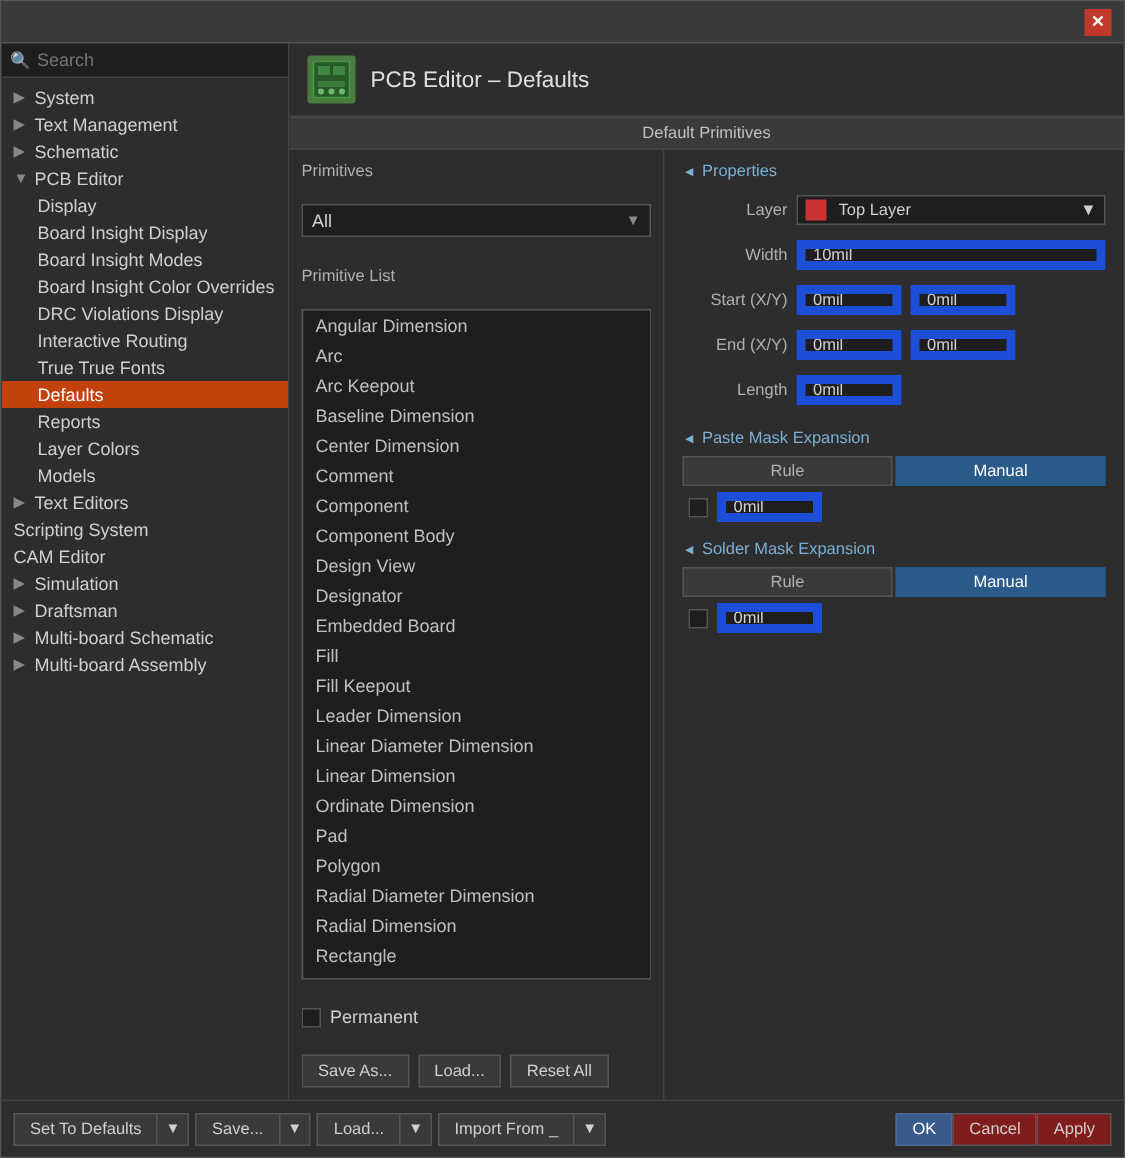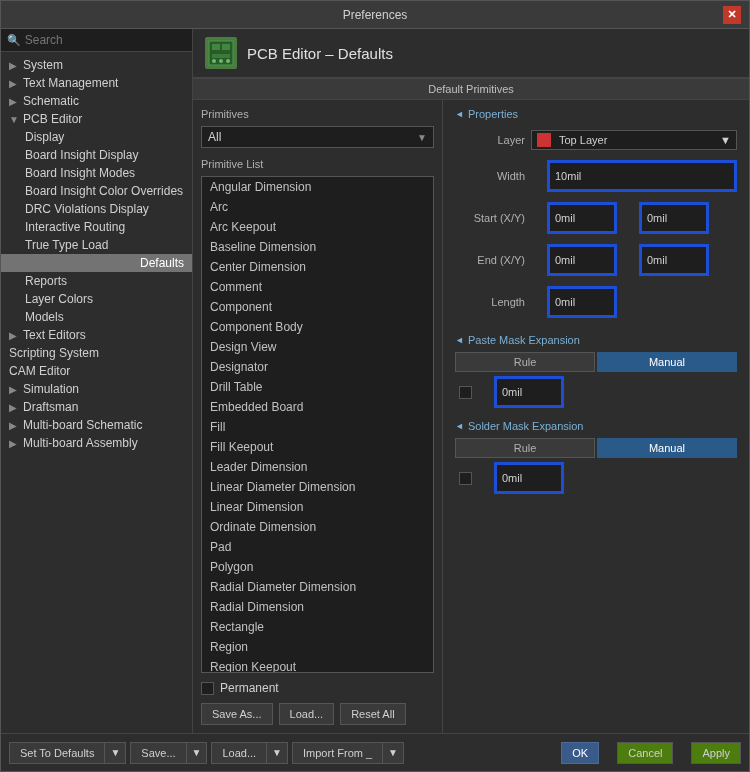--- a/index.html
+++ b/index.html
@@ -94,21 +94,21 @@
     .nav-tree::-webkit-scrollbar-track { background: #2d2d2d; }
     .nav-tree::-webkit-scrollbar-thumb { background: #555; }
     .tree-item {
       padding: 2px 8px 2px 8px;
       cursor: pointer;
       display: flex;
       align-items: center;
       gap: 4px;
       white-space: nowrap;
     }
-    .tree-item.selected { background: #737373; color: white; justify-content: flex-end; }
+    .tree-item.selected { background: #c2410c; color: white; }
     .tree-item .arrow { font-size: 10px; color: #888; width: 10px; }
     .tree-item.level1 { padding-left: 8px; }
     .tree-item.level2 { padding-left: 24px; }
     
     .main-content {
       flex: 1;
       display: flex;
       flex-direction: column;
       background: #2d2d2d;
       overflow: hidden;
@@ -150,21 +150,21 @@
       flex: 1;
       overflow: hidden;
     }
     
     .primitives-panel {
       width: 250px;
       border-right: 1px solid #444;
       display: flex;
       flex-direction: column;
       padding: 8px;
-      gap: 6px;
+      gap: 16px;
     }
     .panel-label {
       font-size: 11px;
       color: #b0b0b0;
     }
     .select-box {
       background: #1e1e1e;
       border: 1px solid #555;
       color: #d0d0d0;
       padding: 3px 6px;
@@ -252,26 +252,25 @@
       margin-bottom: 4px;
     }
     .prop-label {
       text-align: right;
       min-width: 70px;
       color: #b0b0b0;
       font-size: 11px;
     }
     .prop-input {
       background: #1e1e1e;
-      border: 3px solid #1d4ed8;
+      border: 6px solid #1d4ed8;
       color: #d0d0d0;
       padding: 2px 5px;
       font-size: 11px;
-      height: 32px;
-      margin-left: 16px;
+      height: 20px;
     }
     .prop-input.wide { flex: 1; }
     .prop-input.medium { width: 70px; }
     .layer-select {
       background: #1e1e1e;
       border: 1px solid #555;
       color: #d0d0d0;
       padding: 2px 5px;
       font-size: 11px;
       height: 20px;
@@ -339,25 +338,25 @@
       justify-content: space-between;
       padding: 0 8px;
     }
     .bottom-left {
       display: flex;
       gap: 4px;
       align-items: center;
     }
     .bottom-right {
       display: flex;
-      gap: 18px;
+      gap: 0;
       align-items: center;
     }
     .bottom-btn {
-      background: #4d7c0f;
+      background: #7f1d1d;
       border: 1px solid #555;
       color: #d0d0d0;
       padding: 4px 10px;
       cursor: pointer;
       font-size: 11px;
       white-space: nowrap;
     }
     .bottom-btn.primary {
       background: #3a5a8a;
       border-color: #4a6a9a;
@@ -384,21 +383,20 @@
       font-size: 10px;
     }
   </style>
 </head>
 <body>
 
 <div class="dialog">
 
   <div class="title-bar">
     <span style="width:18px;"></span>
-    <span class="title-bar-text">Preferences</span>
     <button class="close-btn">✕</button>
   </div>
 
   <div class="dialog-body">
 
     <div class="sidebar">
       <div class="search-box">
         <span class="search-icon">🔍</span>
         <input class="search-input" type="text" placeholder="Search" style="">
       </div>
@@ -432,21 +430,21 @@
         <div class="tree-item level2">
           <span>Board Insight Color Overrides</span>
         </div>
         <div class="tree-item level2">
           <span>DRC Violations Display</span>
         </div>
         <div class="tree-item level2">
           <span>Interactive Routing</span>
         </div>
         <div class="tree-item level2">
-          <span>True Type Load</span>
+          <span>True True Fonts</span>
         </div>
         <div class="tree-item level2 selected">
           <span>Defaults</span>
         </div>
         <div class="tree-item level2">
           <span>Reports</span>
         </div>
         <div class="tree-item level2">
           <span>Layer Colors</span>
         </div>
@@ -514,21 +512,20 @@
             <div class="primitive-item">Angular Dimension</div>
             <div class="primitive-item">Arc</div>
             <div class="primitive-item">Arc Keepout</div>
             <div class="primitive-item">Baseline Dimension</div>
             <div class="primitive-item">Center Dimension</div>
             <div class="primitive-item">Comment</div>
             <div class="primitive-item">Component</div>
             <div class="primitive-item">Component Body</div>
             <div class="primitive-item">Design View</div>
             <div class="primitive-item">Designator</div>
-            <div class="primitive-item">Drill Table</div>
             <div class="primitive-item">Embedded Board</div>
             <div class="primitive-item">Fill</div>
             <div class="primitive-item">Fill Keepout</div>
             <div class="primitive-item">Leader Dimension</div>
             <div class="primitive-item">Linear Diameter Dimension</div>
             <div class="primitive-item">Linear Dimension</div>
             <div class="primitive-item">Ordinate Dimension</div>
             <div class="primitive-item">Pad</div>
             <div class="primitive-item">Polygon</div>
             <div class="primitive-item">Radial Diameter Dimension</div>

